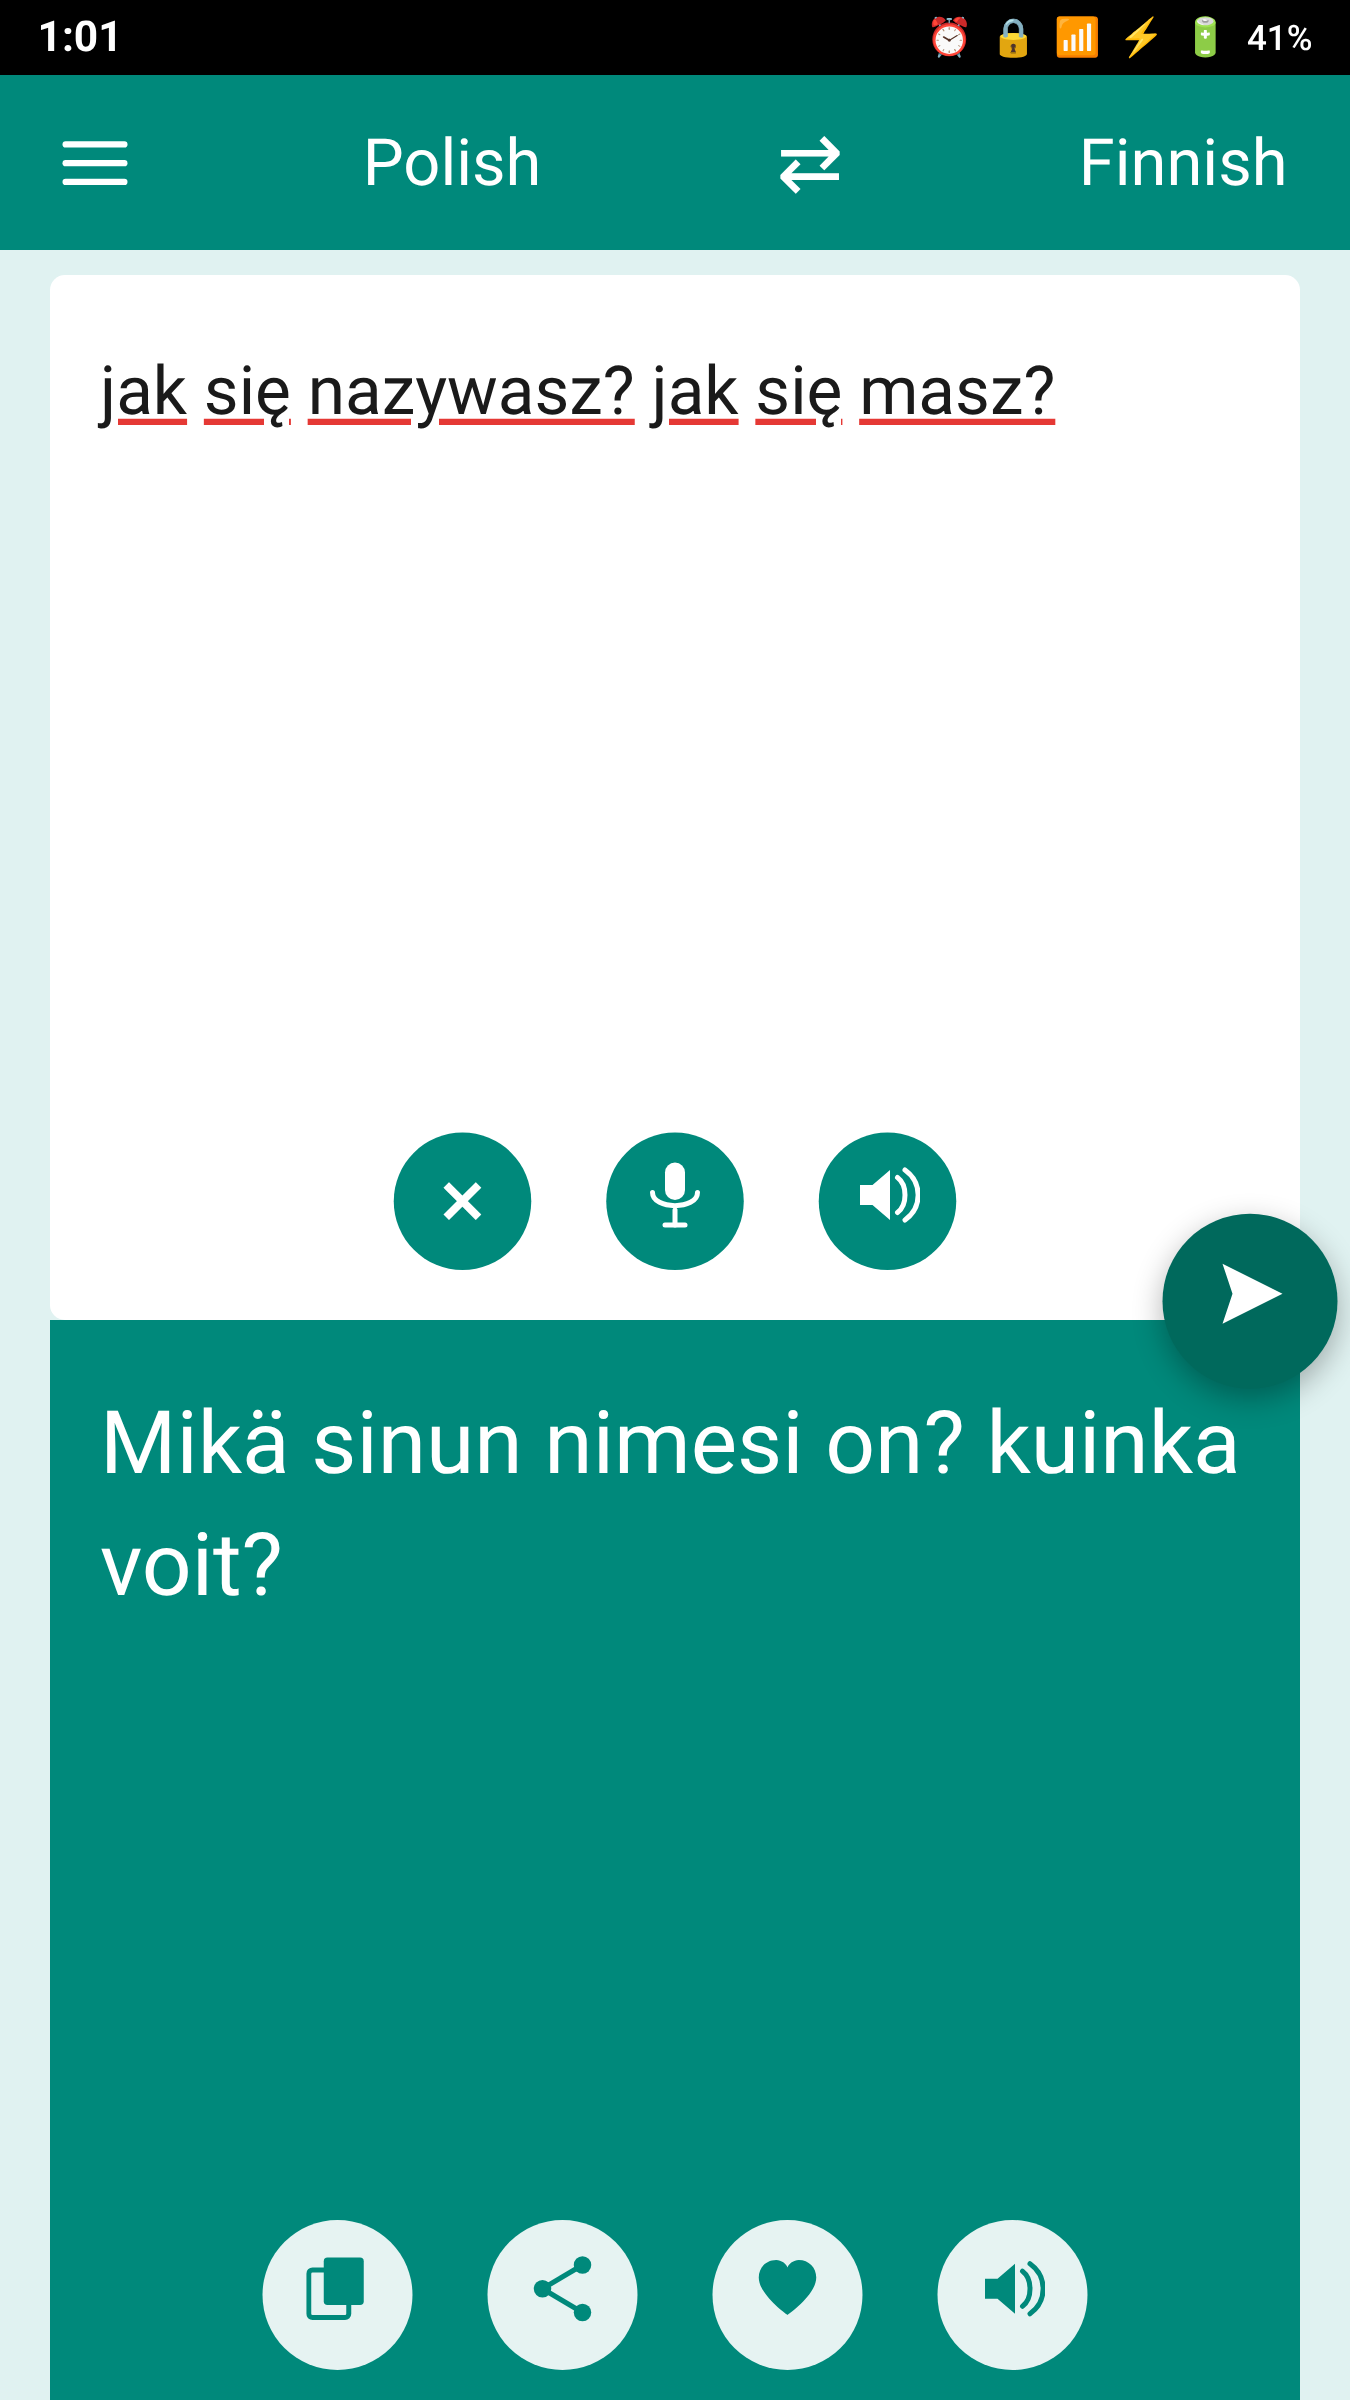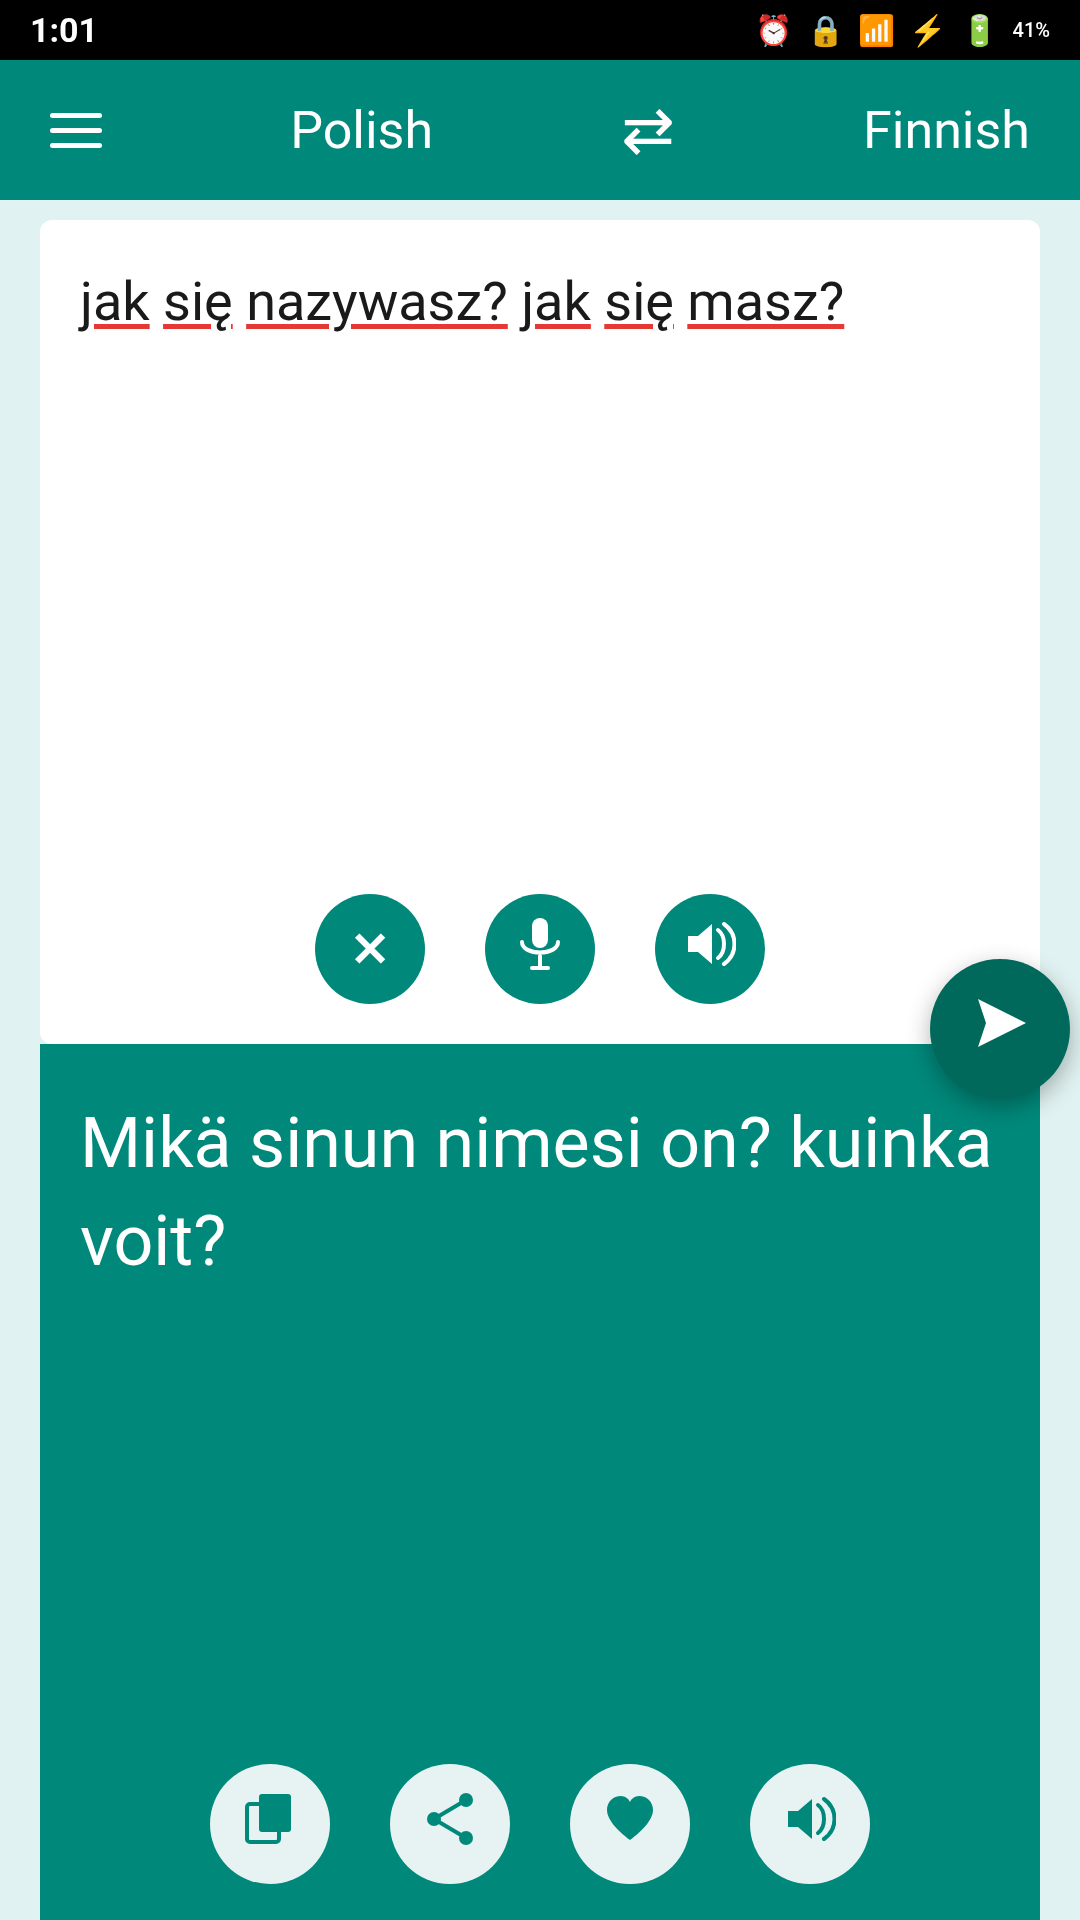--- a/index.html
+++ b/index.html
@@ -31,21 +31,21 @@
     }
     .status-right {
       display: flex;
       align-items: center;
       gap: 14px;
     }
     .status-icon {
       font-size: 30px;
     }
     .battery-text {
-      font-size: 20px;
+      font-size: 28px;
     }
 
     
     .nav-bar {
       background: #00897b;
       height: 140px;
       display: flex;
       align-items: center;
       justify-content: space-between;
       padding: 0 50px;
@@ -75,21 +75,21 @@
       color: #fff;
       font-size: 56px;
       cursor: pointer;
     }
 
     
     .input-section {
       background: #fff;
       margin: 20px 20px 0 20px;
       border-radius: 12px;
-      padding: 44px 40px 30px 40px;
+      padding: 56px 40px 30px 40px;
       position: relative;
       min-height: 820px;
     }
     .input-text {
       font-size: 54px;
       color: #1a1a1a;
       line-height: 1.4;
       min-height: 600px;
     }
     .word {

